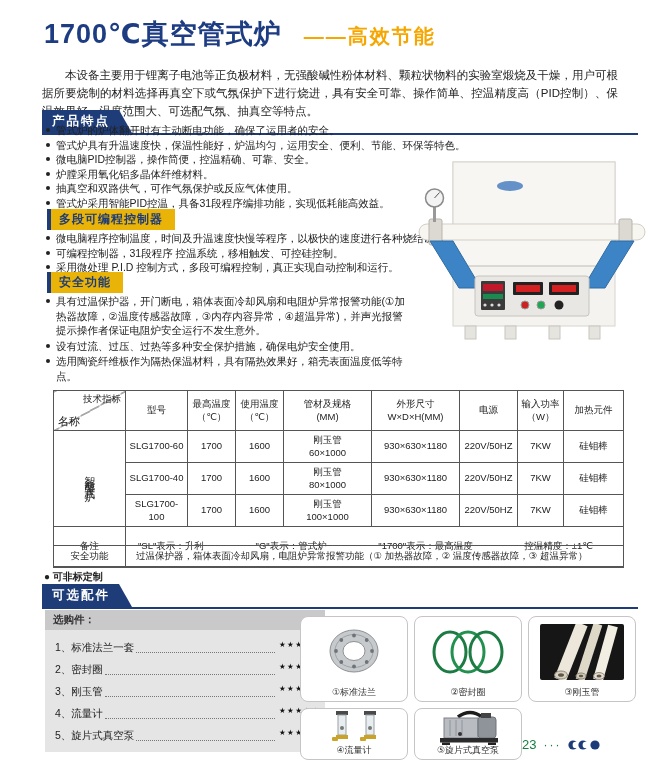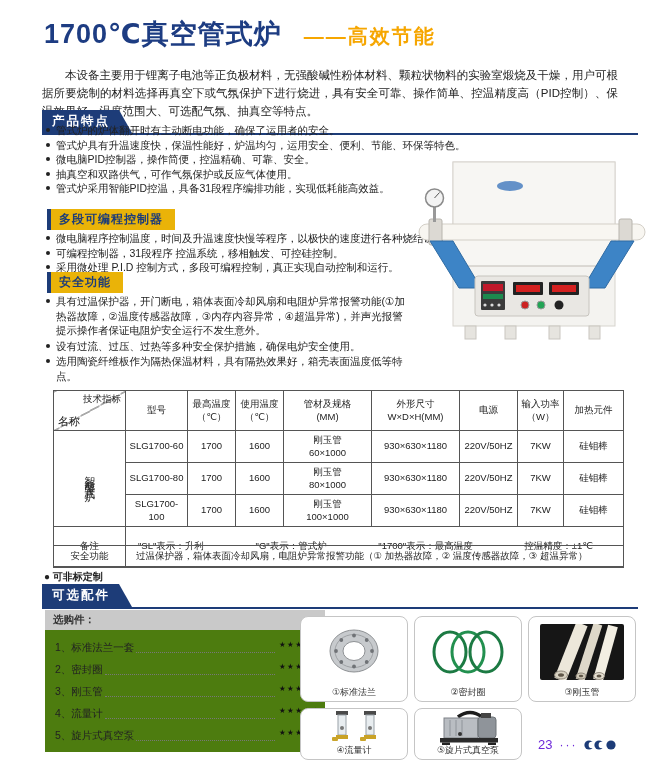--- a/index.html
+++ b/index.html
@@ -49,59 +49,60 @@
   .corner{position:relative;background:linear-gradient(to bottom right,#fff 49.4%,#555 49.4%,#555 50.6%,#fff 50.6%);}
   .corner .ct{position:absolute;top:2px;right:4px;font-size:9.5px;}
   .corner .cb{position:absolute;bottom:2px;left:4px;font-size:11px;}
   .vert{writing-mode:vertical-lr;text-orientation:upright;letter-spacing:3px;font-size:10.5px;}
   .noteparts{display:flex;justify-content:space-between;padding:0 28px 0 10px;text-align:left;}
   .safetyt td.lbl{width:72px;}
   .safetyt td.txt{text-align:left;padding-left:10px;}
   .footnote{position:absolute;left:44px;top:570px;font-size:10px;font-weight:bold;color:#222;}
 
   
-  .opt-box{position:absolute;left:45px;top:610px;width:280px;background:#4d7c0f;}
+  .opt-box{position:absolute;left:45px;top:610px;width:280px;background:#e5e5e5;}
   .opt-title{background:#c9c9c9;font-size:10.5px;font-weight:bold;color:#333;padding:3px 8px;}
   .opt-items{padding:5px 5px 7px 10px;}
   .opt-item{display:flex;align-items:flex-end;font-size:10.5px;line-height:19px;color:#222;}
   .opt-name{white-space:nowrap;}
   .leader{flex:1;border-bottom:1px dotted #777;margin:0 4px 4px 2px;}
   .stars{font-size:7.5px;letter-spacing:1.5px;color:#111;padding-bottom:3px;white-space:nowrap;}
 
   .card{position:absolute;width:108px;border:1px solid #c5c5c5;border-radius:8px;background:#fff;
         box-sizing:border-box;display:flex;flex-direction:column;align-items:center;
         justify-content:flex-end;padding-bottom:3px;}
   .card .icon{flex:1;display:flex;align-items:center;justify-content:center;}
   .card .lbl{font-size:9px;color:#333;line-height:11px;}
   .card1{left:300px;top:616px;height:86px;} .card2{left:414px;top:616px;height:86px;}
   .card3{left:528px;top:616px;height:86px;} .card4{left:300px;top:708px;height:52px;}
   .card5{left:414px;top:708px;height:52px;}
 
   
-  .footer{position:absolute;left:522px;top:737px;display:flex;align-items:center;color:#6d28d9;margin-left:16px;}
+  .footer{position:absolute;left:522px;top:737px;display:flex;align-items:center;color:#15803d;}
   .footer .pnum{font-size:13px;} .footer .dots{font-size:12px;letter-spacing:2px;margin-left:7px;}
   .footer svg{margin-left:7px;}
 </style>
 </head>
 <body>
 
 <div class="page">
 
   <div class="doc-title">
     <span class="main">1700℃真空管式炉</span><span class="sub">——高效节能</span>
   </div>
   <p class="intro">本设备主要用于锂离子电池等正负极材料，无强酸碱性粉体材料、颗粒状物料的实验室煅烧及干燥，用户可根据所要烧制的材料选择再真空下或气氛保护下进行烧进，具有安全可靠、操作简单、控温精度高（PID控制）、保温效果好、温度范围大、可选配气氛、抽真空等特点。</p>
 
   <div class="tabline tab-features">
     <span class="tab">产品特点</span>
   </div>
   <ul class="bullets features-list">
     <li>管式炉的炉体翻开时有主动断电功能，确保了运用者的安全。</li>
     <li>管式炉具有升温速度快，保温性能好，炉温均匀，运用安全、便利、节能、环保等特色。</li>
     <li>微电脑PID控制器，操作简便，控温精确、可靠、安全。</li>
+    <li>炉膛采用氧化铝多晶体纤维材料。</li>
     <li>抽真空和双路供气，可作气氛保护或反应气体使用。</li>
     <li>管式炉采用智能PID控温，具备31段程序编排功能，实现低耗能高效益。</li>
   </ul>
 
   <div class="subhead subhead-prog">多段可编程控制器</div>
   <ul class="bullets prog-list">
     <li>微电脑程序控制温度，时间及升温速度快慢等程序，以极快的速度进行各种烧结试验。</li>
     <li>可编程控制器，31段程序 控温系统，移相触发、可控硅控制。</li>
     <li>采用微处理 P.I.D 控制方式，多段可编程控制，真正实现自动控制和运行。</li>
   </ul>
@@ -185,21 +186,21 @@
       <td>1700</td>
       <td>1600</td>
       <td>刚玉管
 60×1000</td>
       <td>930×630×1180</td>
       <td>220V/50HZ</td>
       <td>7KW</td>
       <td>硅钼棒</td>
     </tr>
     <tr class="r">
-      <td>SLG1700-80</td>
+      <td>SLG1700-40</td>
       <td>1700</td>
       <td>1600</td>
       <td>刚玉管
 80×1000</td>
       <td>930×630×1180</td>
       <td>220V/50HZ</td>
       <td>7KW</td>
       <td>硅钼棒</td>
     </tr>
     <tr class="r">

